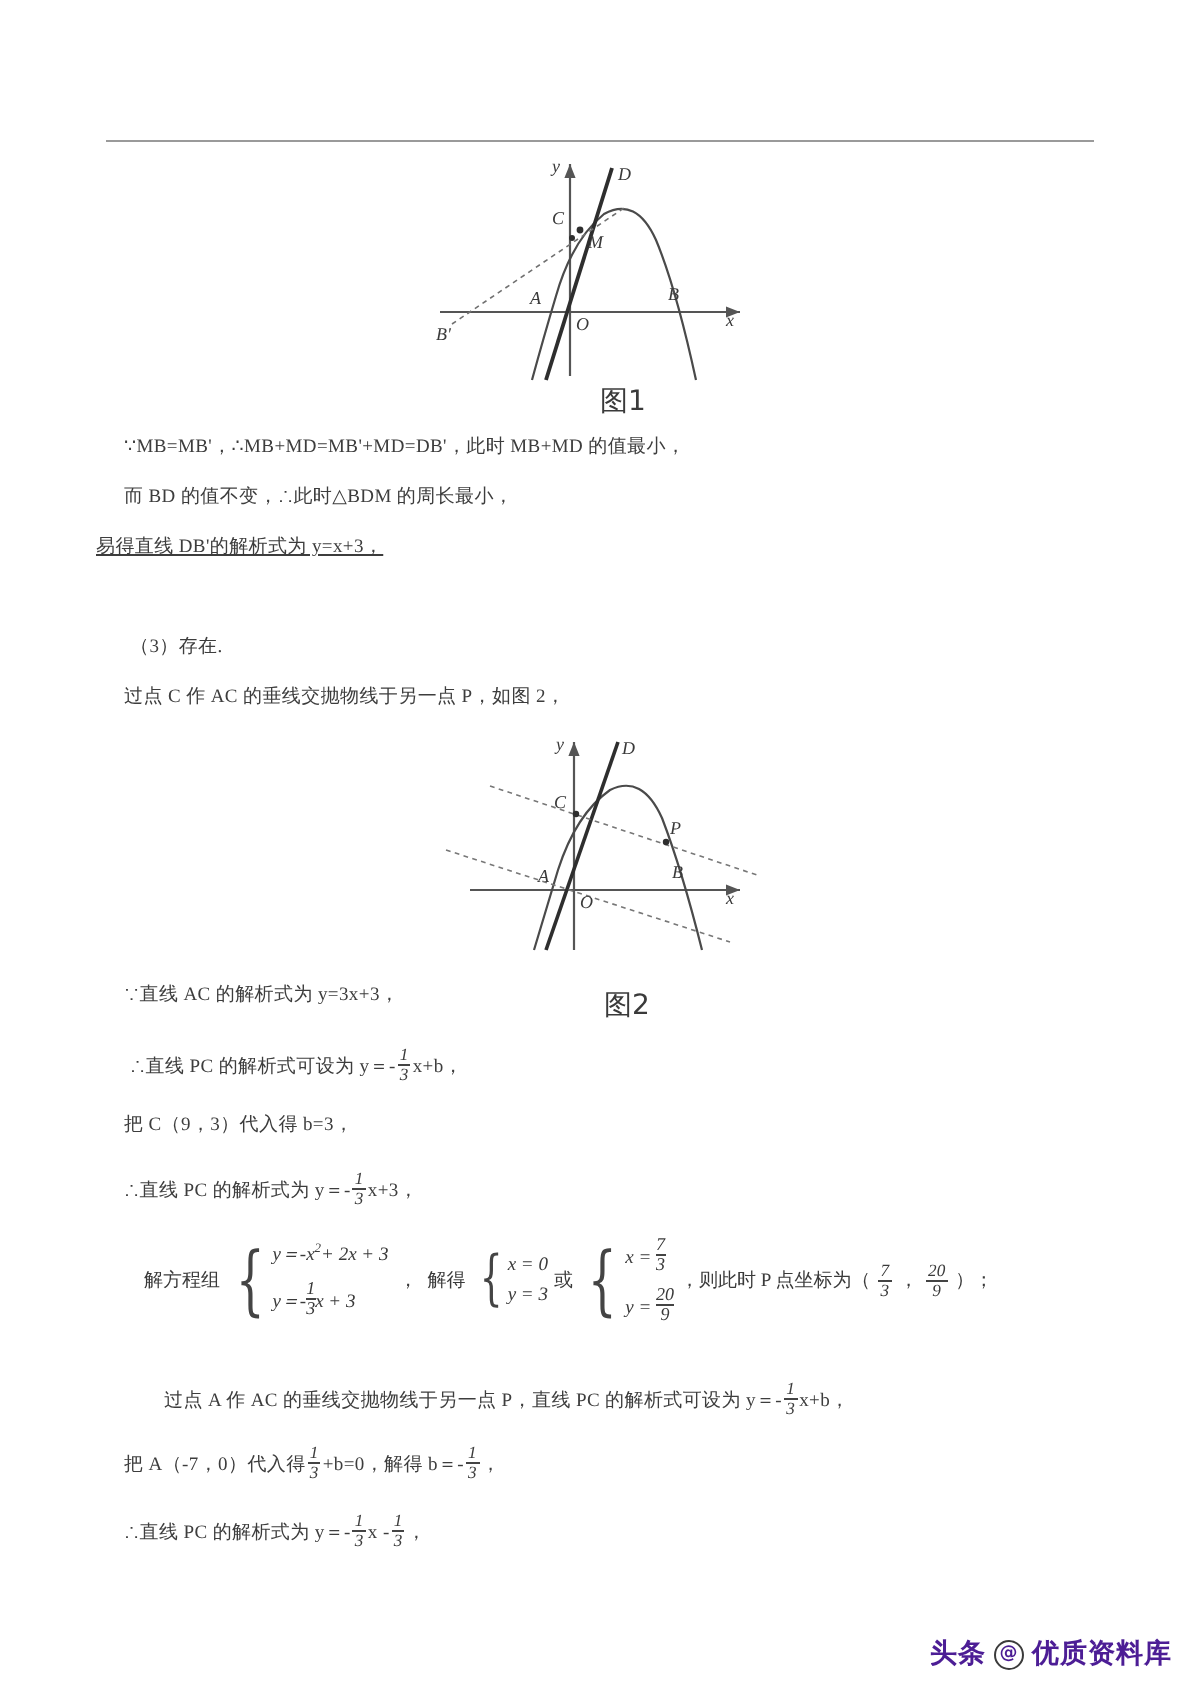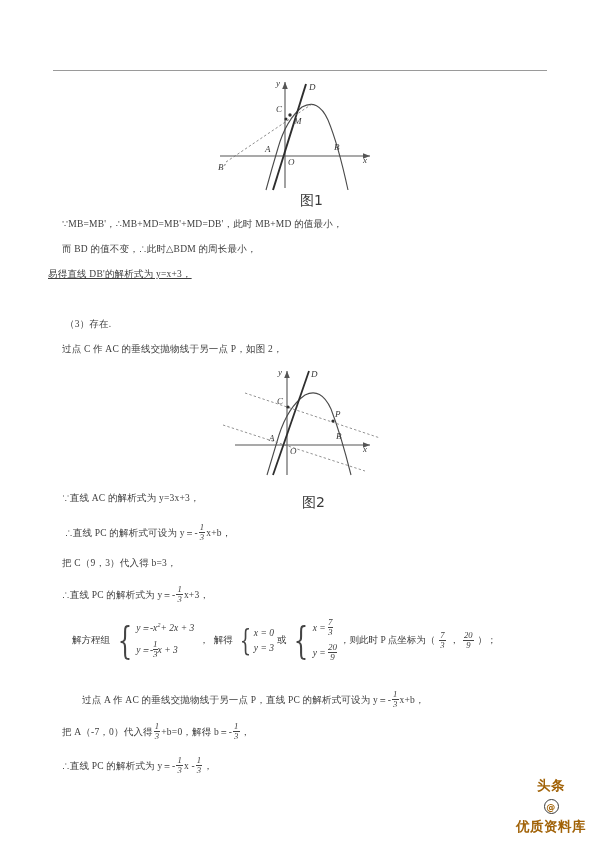--- a/index.html
+++ b/index.html
@@ -111,23 +111,22 @@
   .watermark {
     position: absolute;
     right: 14px;
     bottom: 12px;
     display: flex;
     align-items: center;
     gap: 4px;
     font-family: "DejaVu Sans", sans-serif;
     font-size: 13.5px;
     font-weight: bold;
-    color: #a16207;
+    color: #4c1d95;
     letter-spacing: 0.5px;
-    flex-direction: column;
   }
   .wm-at {
     display: inline-flex;
     align-items: center;
     justify-content: center;
     width: 13px; height: 13px;
     border: 1.4px solid #3b3b3b;
     border-radius: 50%;
     font-size: 9px;
     font-weight: bold;

